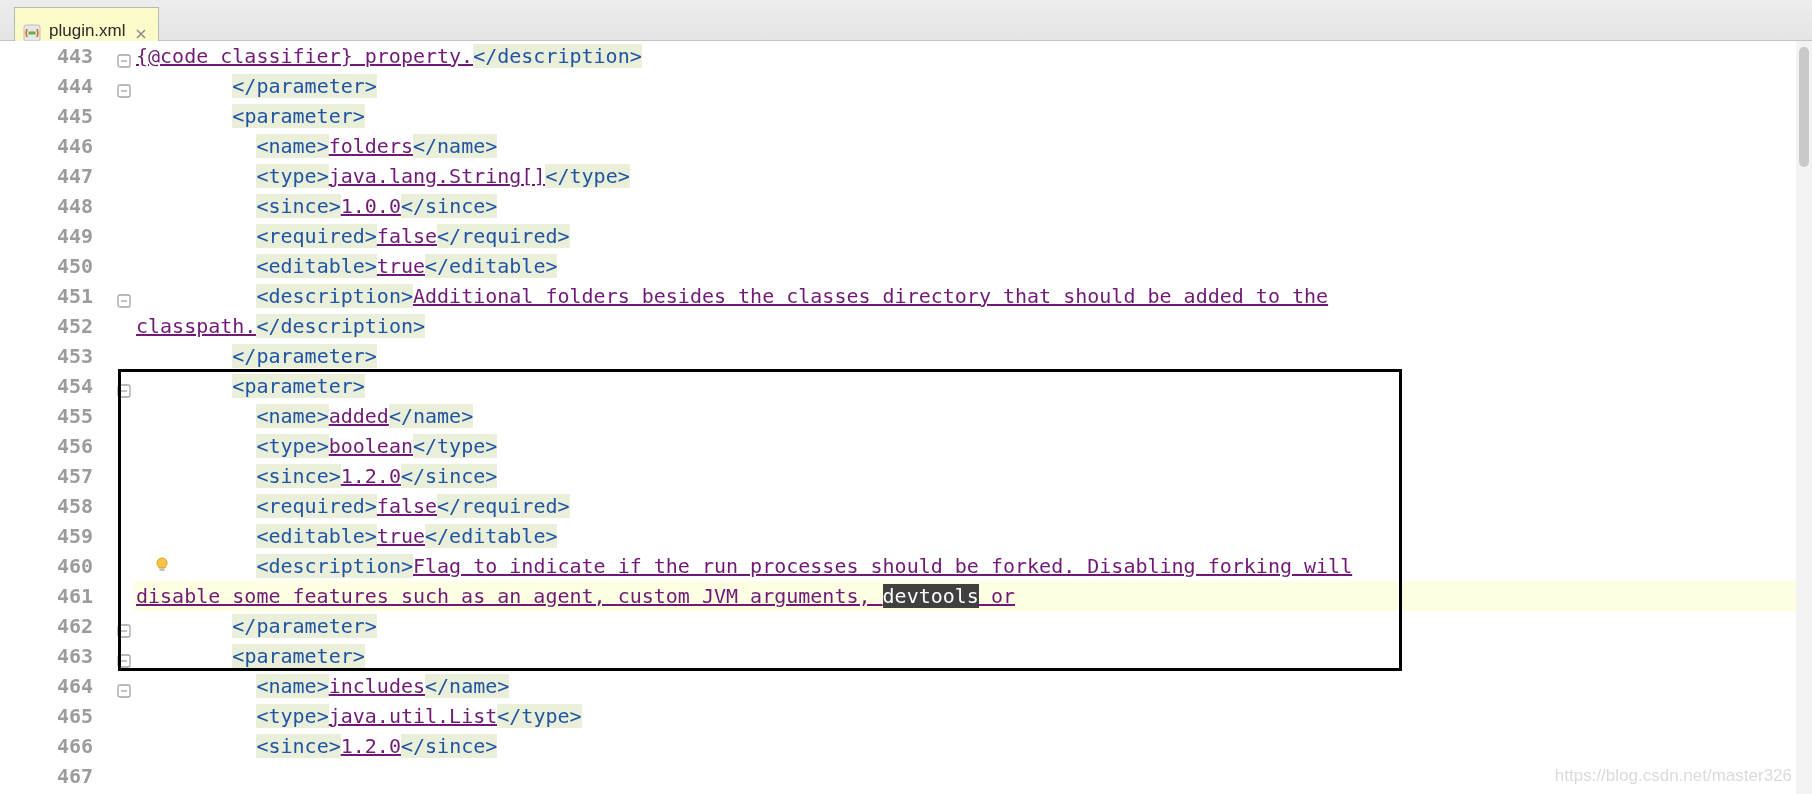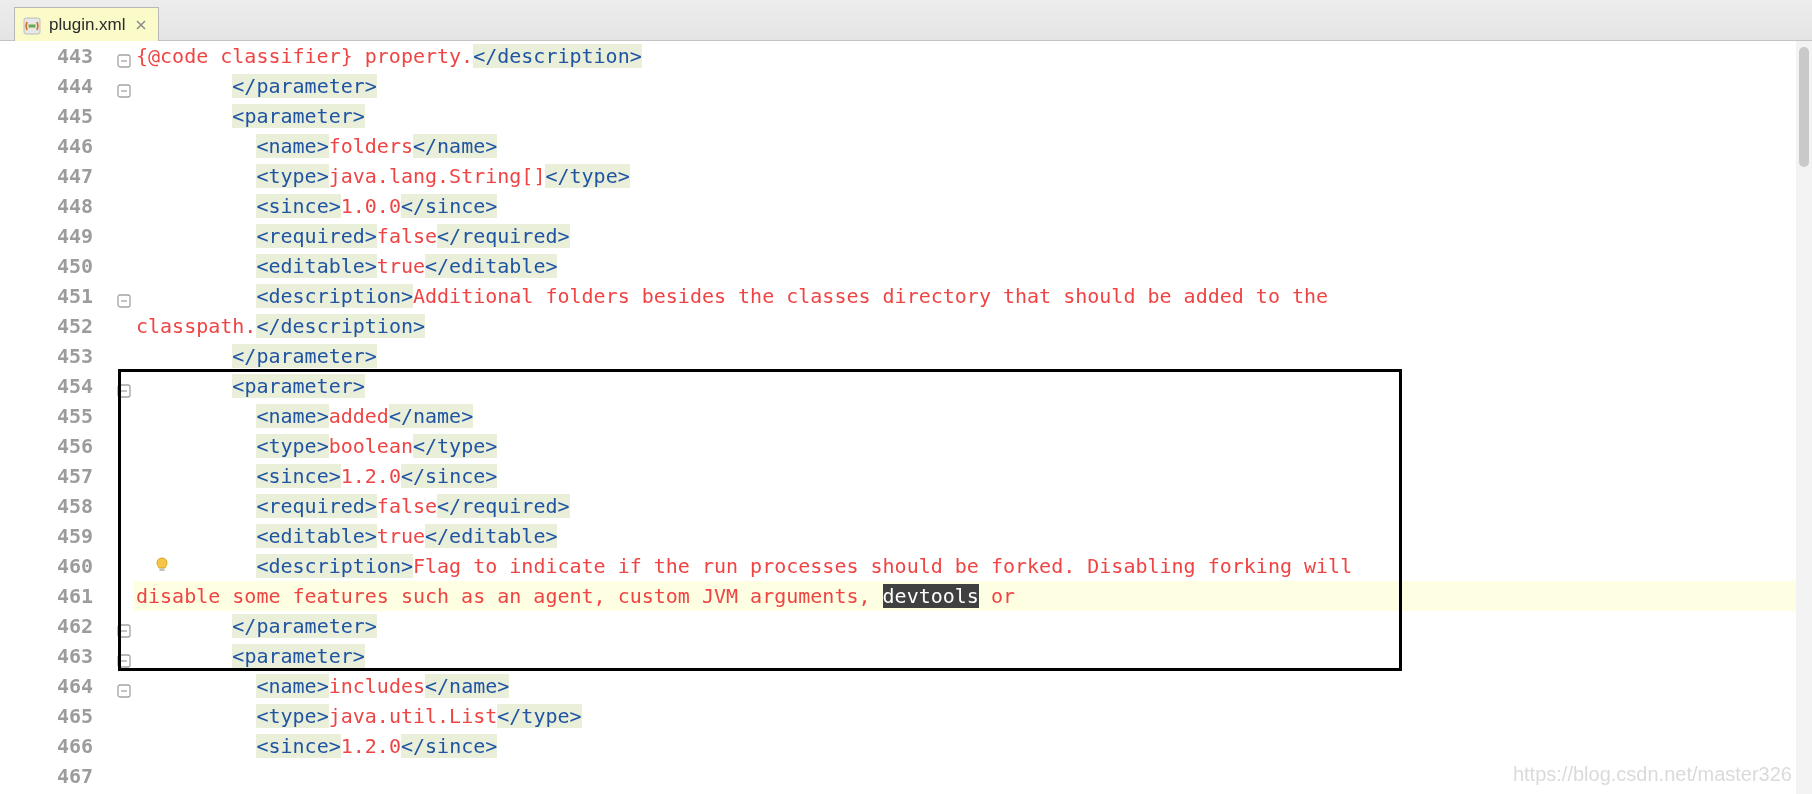--- a/index.html
+++ b/index.html
@@ -1,43 +1,43 @@
 <!DOCTYPE html>
 <html><head>
 <meta charset="utf-8">
 <style>
   * { margin: 0; padding: 0; box-sizing: border-box; }
   html, body { width: 1812px; height: 794px; overflow: hidden; font-family: "Menlo","Consolas","DejaVu Sans Mono",monospace; font-size: 20px; background:#ffffff; }
   .tab-bar { height: 41px; background: linear-gradient(#ededed,#e4e4e4); border-bottom:1px solid #c4c4c4; display:flex; align-items:flex-end; padding-left:14px; }
-  .tab { height: 34px; background:#fbfbc9; border:1px solid #b8b8b8; border-bottom:none; display:flex; align-items:center; padding:0 10px 0 8px; gap:8px; position:relative; top:1px; }
+  .tab { height: 34px; background:#fbfbc9; border:1px solid #b8b8b8; border-bottom:none; display:flex; align-items:flex-end; padding:0 10px 0 8px; gap:8px; position:relative; top:1px; }
   .tab .file-icon { width:18px; height:18px; position:relative; }
   .tab .file-icon svg { width:18px; height:18px; }
   .tab-label { font-family: -apple-system, "Segoe UI", Arial, sans-serif; font-size:17px; color:#2b2b2b; }
   .tab-close { width:14px; height:14px; display:flex; align-items:center; justify-content:center; }
   .tab-close svg { width:10px; height:10px; stroke:#8a8a8a; stroke-width:1.5; }
   .editor { display:flex; height: calc(794px - 41px); position:relative; }
   .gutter { width:116px; background:#ffffff; text-align:right; color:#9c9c9c; font-size:20px; line-height:30px; padding-right:22px; user-select:none; border-right:1px solid transparent;font-weight:bold; }
   .gutter .ln { height:30px; }
   .fold-col { width:18px; background:#ffffff; position:relative; }
   .fold-col .fold { position:absolute; left:1px; width:14px; height:14px; }
   .fold svg { width:14px; height:14px; stroke:#a3a3a3; fill:none; stroke-width:1.3; }
   .code { flex:1; position:relative; font-size:20px; }
   .line { height:30px; line-height:30px; white-space:pre; padding-left:2px; }
   .current-line { background:#fefee2; }
   .tag-hl { background:#e9efd9; }
   .kw { color:#2054a3; font-weight:400; }
   .pn { color:#2054a3; }
-  .txt { color:#ef4444; }
+  .txt { color:#701a75;text-decoration:underline; }
   .sel { background:#404040; color:#ffffff; }
   .bulb { position:absolute; left:-1px; width:20px; text-align:center; }
   .bulb svg { width:18px; height:18px; }
   .box-overlay { position:absolute; border:3px solid #000; pointer-events:none; }
   .scroll-track { position:absolute; right:0; top:41px; bottom:0; width:16px; background:#f3f3f3; }
   .scroll-track .knob { position:absolute; left:3px; right:3px; top:6px; height:120px; background:#c9c9c9; border-radius:5px; }
-  .watermark { position:absolute; right:20px; bottom:8px; font-family:Arial,sans-serif; font-size:20px; color:rgba(150,150,150,0.35); }
+  .watermark { position:absolute; right:20px; bottom:8px; font-family:Arial,sans-serif; font-size:17px; color:rgba(150,150,150,0.35); }
 </style>
 </head>
 <body>
 
 <div class="tab-bar">
   <div class="tab">
     <span class="file-icon">
       <svg viewBox="0 0 18 18">
           <rect x="1" y="1" width="16" height="16" rx="2" fill="#e7e7e7" stroke="#bdbdbd"></rect>
           <path d="M4 5 L3 9 L4 13 M14 5 L15 9 L14 13" stroke="#d66f1c" stroke-width="1.6" fill="none"></path>

